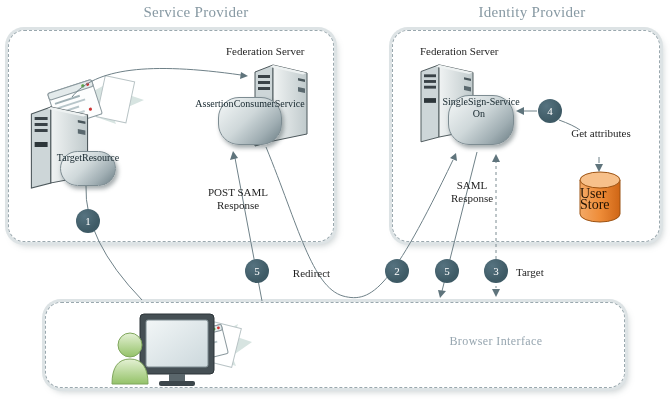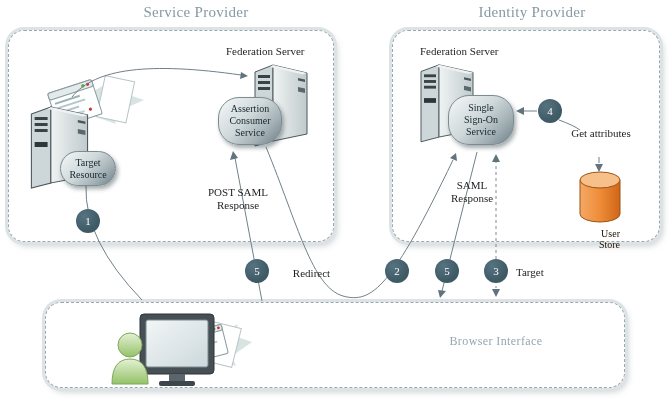--- a/index.html
+++ b/index.html
@@ -10,27 +10,27 @@
   .title{position:absolute;font-size:15px;color:#8799a3;transform:translateX(-50%);
          white-space:nowrap;z-index:3;letter-spacing:.3px;}
   .lbl{position:absolute;font-size:11px;color:#1f1f1f;line-height:13px;z-index:3;
        text-align:center;}
   .lbl-left{text-align:left;}
   .fed{position:absolute;font-size:11px;color:#1f1f1f;z-index:3;white-space:nowrap;}
   .badge{position:absolute;border-radius:21px;z-index:4;
          background:linear-gradient(135deg,#f5f8f8 0%,#cfd8da 45%,#a0aeb3 75%,#6d7f86 100%);
          border:1px solid #7d8c92;box-shadow:2px 3px 4px rgba(55,70,75,.45);
          color:#15262d;font-size:10px;line-height:12px;text-align:center;
-         display:flex;flex-direction:column;justify-content:center;}
+         display:flex;flex-direction:row;justify-content:center;}
   .badge span{display:block;}
   .step{position:absolute;width:24px;height:24px;border-radius:50%;z-index:5;
         background:radial-gradient(circle at 35% 30%,#567380,#3e5a65 65%);
         color:#fff;font-size:11px;display:flex;align-items:center;justify-content:center;}
-  .userstore-text{position:absolute;font-size:10px;line-height:11px;color:#221202;
-                  text-align:right;z-index:4;margin-top:40px;}
+  .userstore-text{position:absolute;font-size:14px;line-height:11px;color:#221202;
+                  text-align:left;z-index:4;}
   #art{position:absolute;left:0;top:0;z-index:2;}
   .browser-title{position:absolute;font-size:12px;color:#97a6b0;transform:translateX(-50%);
                  white-space:nowrap;z-index:3;letter-spacing:.4px;}
 </style>
 </head>
 <body>
 
 <div id="stage">
 
   <div class="zone" style="left:8px;top:30px;width:324px;height:210px;"></div>

